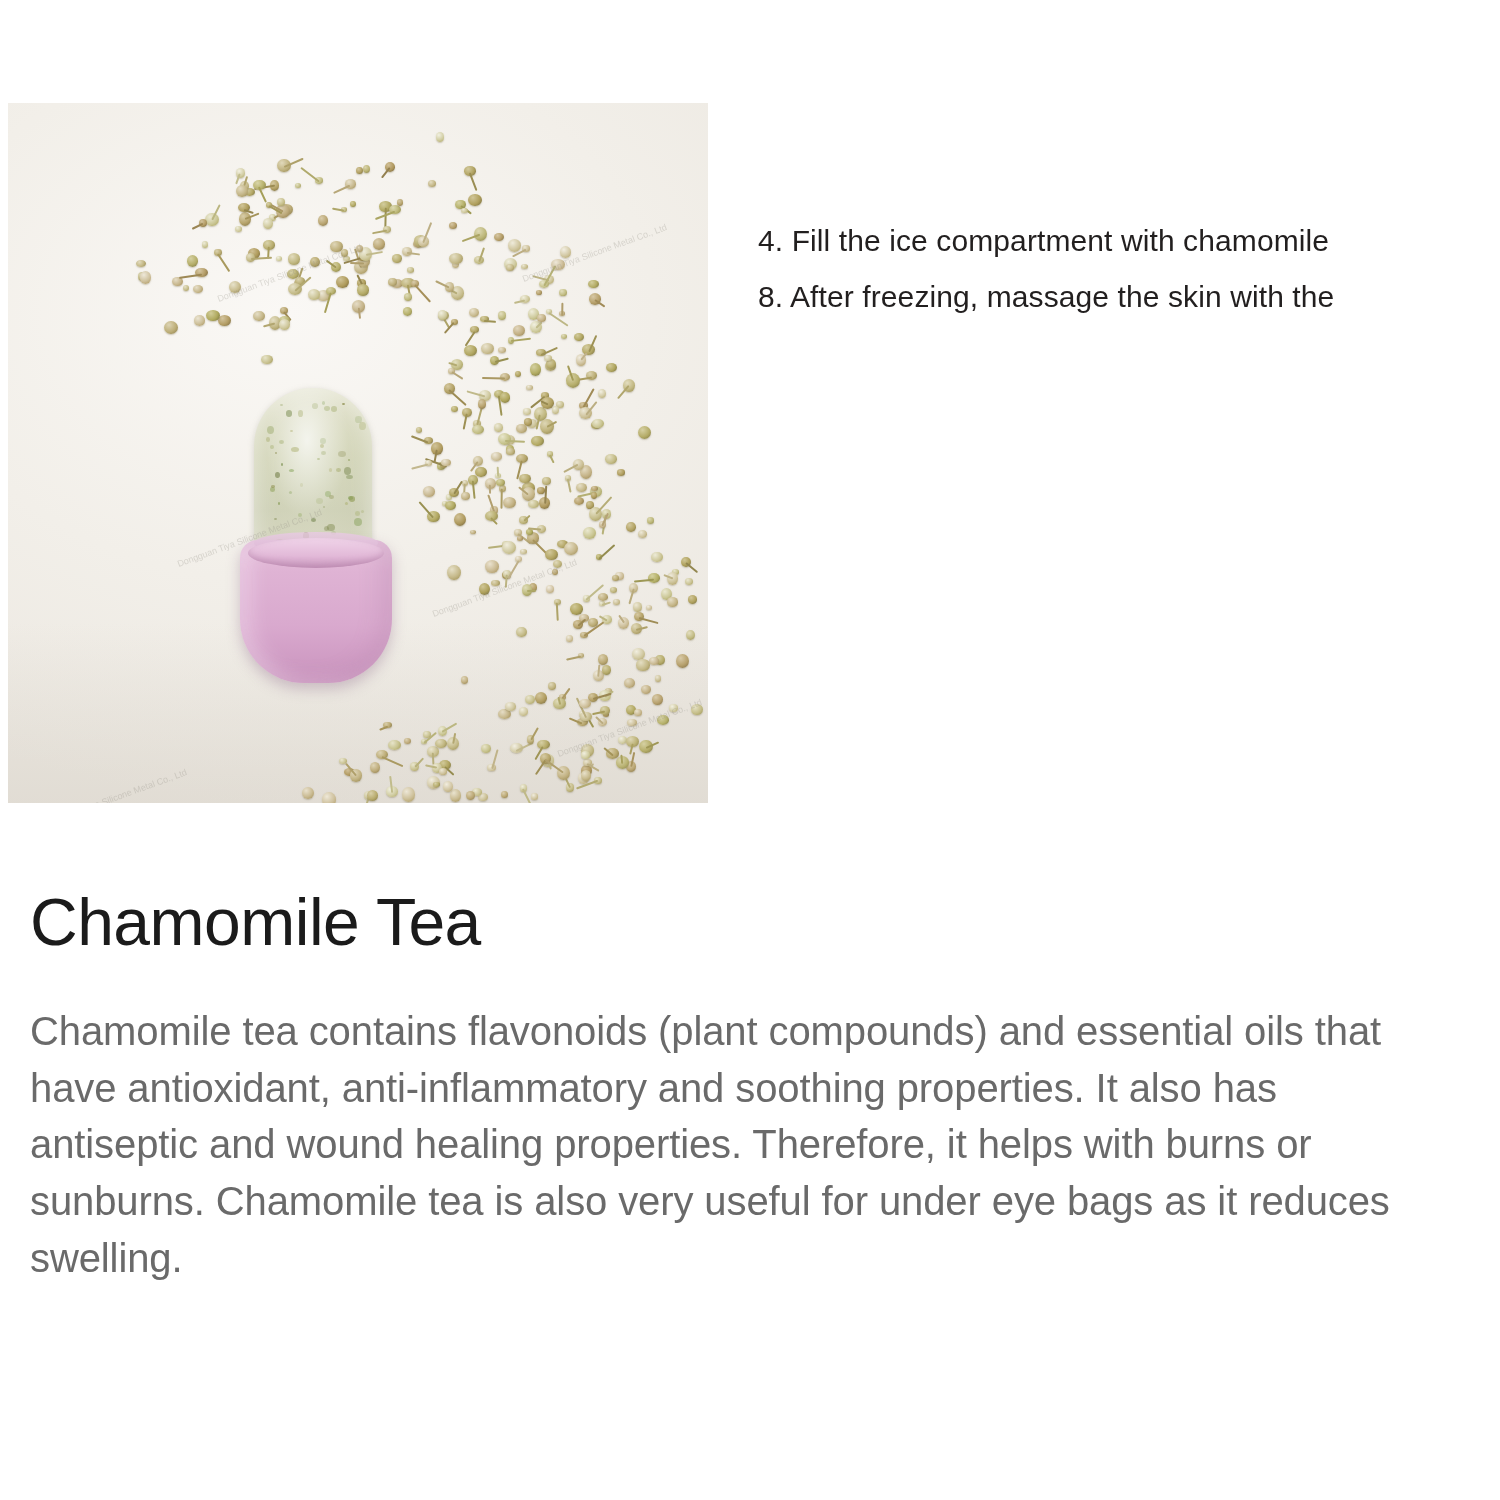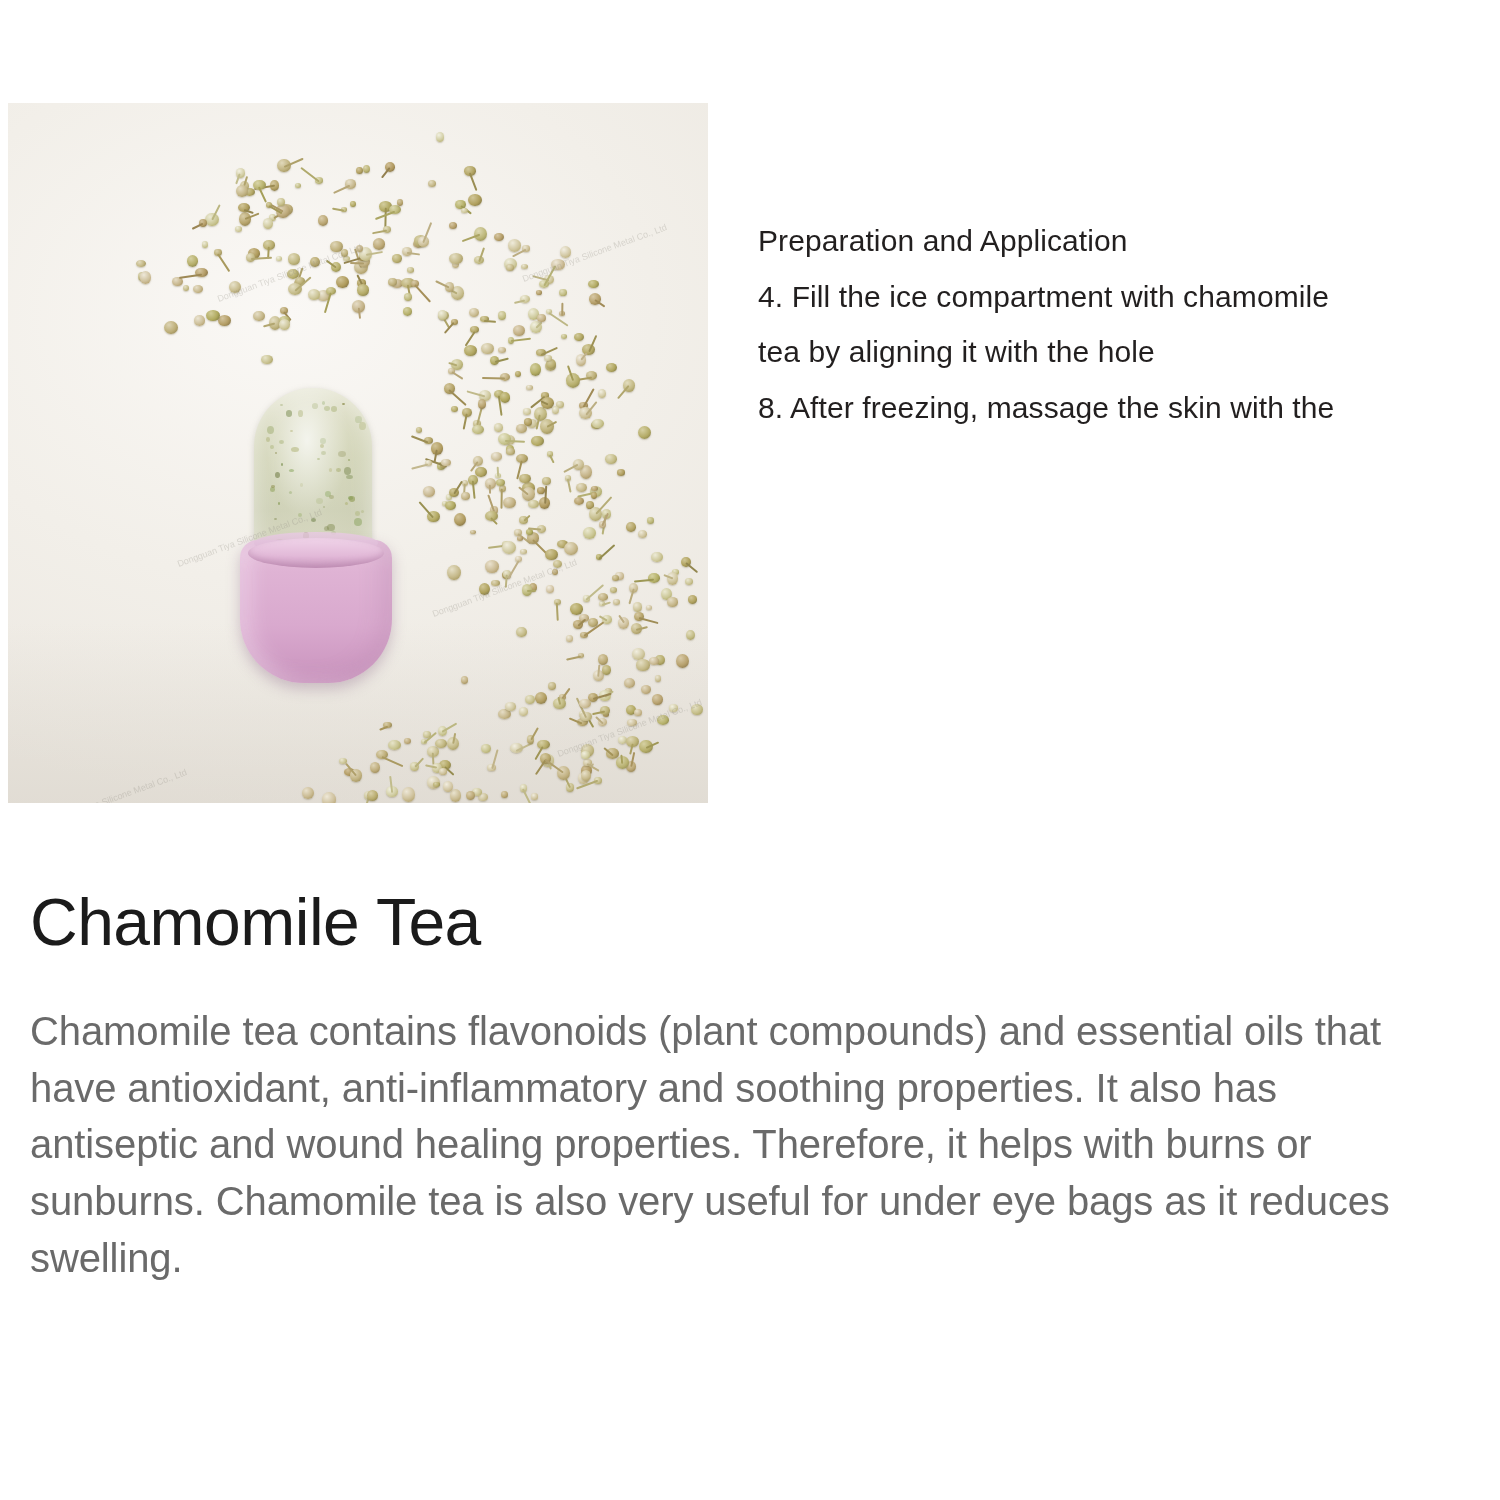--- a/index.html
+++ b/index.html
@@ -813,23 +813,21 @@
 
     <div class="wm" style="left:205px; top:165px;">Dongguan Tiya Silicone Metal Co., Ltd</div>
     <div class="wm" style="left:510px; top:145px;">Dongguan Tiya Silicone Metal Co., Ltd</div>
     <div class="wm" style="left:420px; top:480px;">Dongguan Tiya Silicone Metal Co., Ltd</div>
     <div class="wm" style="left:165px; top:430px;">Dongguan Tiya Silicone Metal Co., Ltd</div>
     <div class="wm" style="left:30px; top:690px;">Dongguan Tiya Silicone Metal Co., Ltd</div>
     <div class="wm" style="left:545px; top:620px;">Dongguan Tiya Silicone Metal Co., Ltd</div>
   </div>
 
   <div class="instructions">
-    <p>Preparation and Application</p>
     <p>4. Fill the ice compartment with chamomile</p>
-    <p>tea by aligning it with the hole</p>
     <p>8. After freezing, massage the skin with the</p>
   </div>
 
 </div>
 
 <div class="bottom">
   <h1 class="title">Chamomile Tea</h1>
   <p class="body-copy">Chamomile tea contains flavonoids (plant compounds) and essential oils that have antioxidant, anti-inflammatory and soothing properties. It also has antiseptic and wound healing properties. Therefore, it helps with burns or sunburns. Chamomile tea is also very useful for under eye bags as it reduces swelling.</p>
 </div>
 

